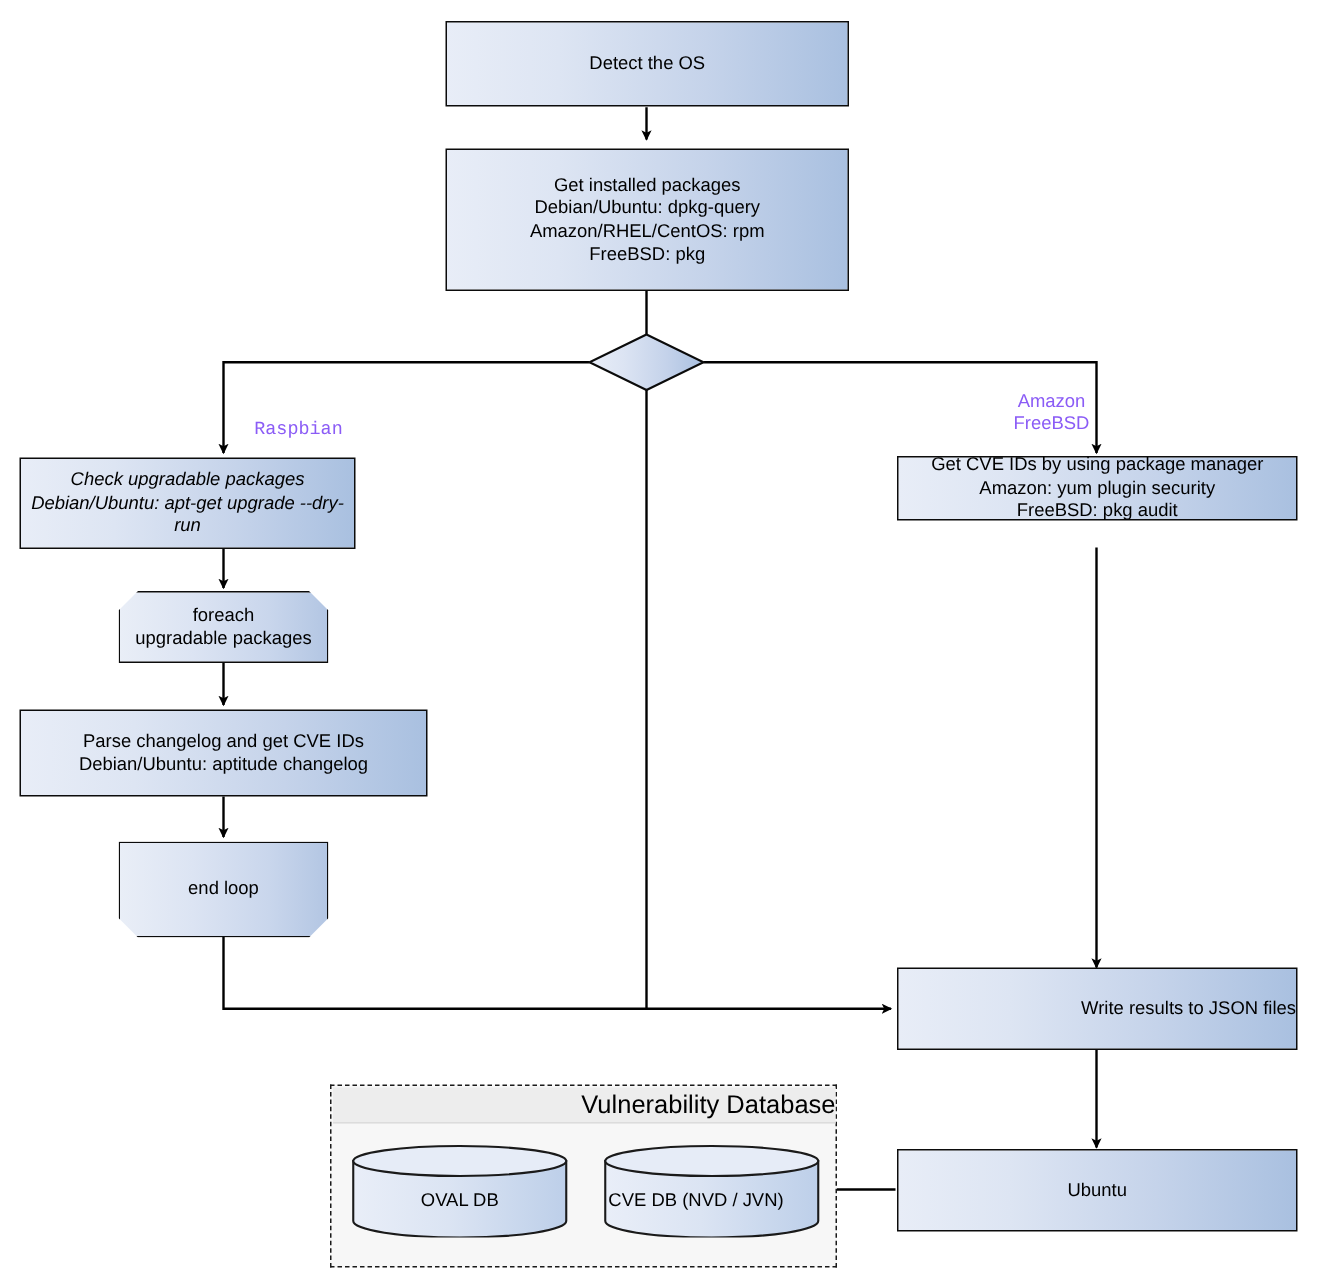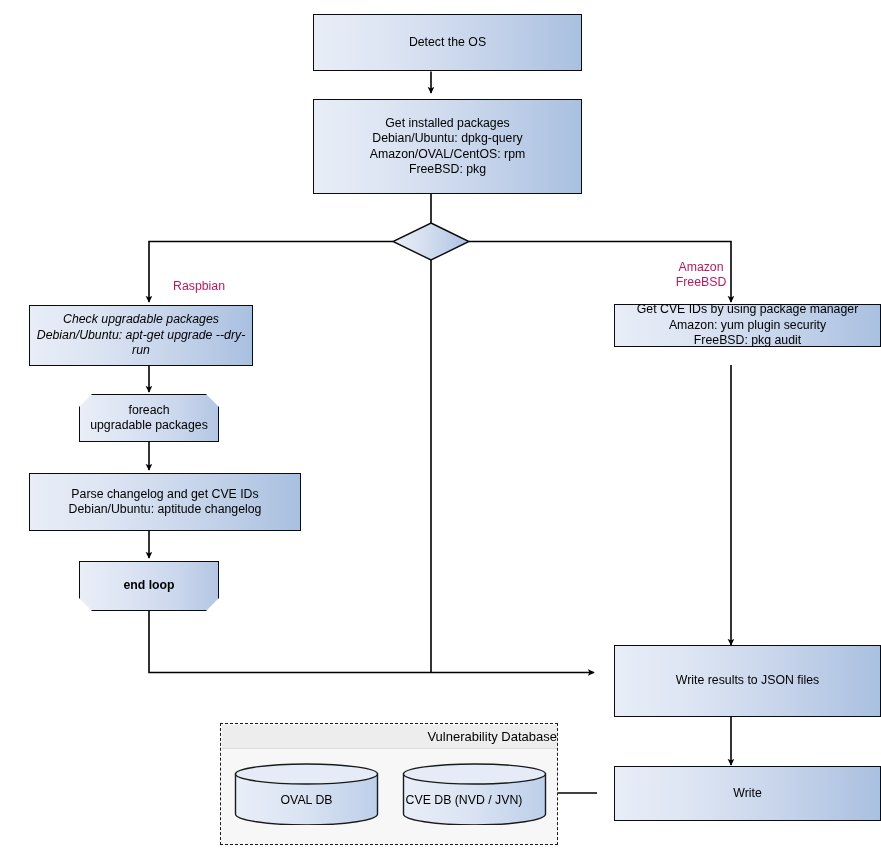--- a/index.html
+++ b/index.html
@@ -38,21 +38,20 @@
     font-size: 12.3px;
     line-height: 15.5px;
     color: #000;
     white-space: pre-line;
   }
 
   
   .proc {
     border: 1.3px solid #0b0b0b;
     background: linear-gradient(to right, #e8edf7 0%, #dde5f3 28%, #c5d3ea 65%, #a9c0e0 100%);
-    margin-left: 16px;
   }
 
   
   .diamond {
     position: absolute;
   }
 
   
   .loop-start {
     border: 1.3px solid #0b0b0b;
@@ -65,41 +64,41 @@
     border: 1.3px solid #0b0b0b;
     background: linear-gradient(to right, #e9eef7 0%, #dce4f3 35%, #c9d6ec 72%, #b3c6e3 100%);
     clip-path: polygon(0 0, 100% 0, 100% calc(100% - 13px), calc(100% - 13px) 100%, 13px 100%, 0 calc(100% - 13px));
   }
 
   
   .edge-label {
     position: absolute;
     font-size: 12.3px;
     line-height: 15.5px;
-    color: #be185d;
+    color: #8b5cf6;
     text-align: center;
     white-space: pre-line;
   }
 
   
   .group-box {
     position: absolute;
     box-sizing: border-box;
     border: 1.6px dashed #1a1a1a;
     background: #f7f7f7;
   }
   .group-header {
     position: absolute;
     box-sizing: border-box;
     background: #ededed;
     border-bottom: 1px solid #dcdcdc;
     display: flex;
     align-items: center;
     justify-content: flex-end;
-    font-size: 13px;
+    font-size: 17px;
     color: #000;
     padding-right: 0px;
   }
   .cyl {
     position: absolute;
   }
   .cyl-label {
     position: absolute;
     font-size: 12.3px;
     color: #000;
@@ -154,27 +153,27 @@
     <polygon points="431,223 469,241.5 431,260 393,241.5" fill="url(#nodeGrad)" stroke="#0b0b0b" stroke-width="1.4"></polygon>
   </svg>
 
   <div class="node proc" style="left:297px; top:14px; width:269px; height:57px;">
     <span>Detect the OS</span>
   </div>
 
   <div class="node proc" style="left:297px; top:99px; width:269px; height:95px;">
     <span>Get installed packages
 Debian/Ubuntu: dpkg-query
-Amazon/OVAL/CentOS: rpm
+Amazon/RHEL/CentOS: rpm
 FreeBSD: pkg</span>
   </div>
 
   <div class="diamond" style="left:393px; top:223px; width:76px; height:37px;"></div>
 
-  <div class="edge-label" style="left:149px; top:263px; width:180px; margin-left:-40px; text-align:center;">
+  <div class="edge-label" style="left:149px; top:263px; width:180px; margin-left:-40px; text-align:center;font-family:Liberation Mono, monospace;">
     <span>Raspbian</span>
   </div>
 
 
   <div class="edge-label" style="left:621px; top:244px; width:160px; text-align:center;">
     <span style="white-space:pre-line;">Amazon
 FreeBSD</span>
   </div>
 
   <div class="node proc" style="left:13px; top:305px; width:224px; height:61px;font-style:italic;">
@@ -185,36 +184,36 @@
   <div class="node proc" style="left:13px; top:473px; width:272px; height:58px;">
     <span>Parse changelog and get  CVE IDs
 Debian/Ubuntu: aptitude changelog</span>
   </div>
 
   <div class="node loop-start" style="left:79px; top:394px; width:140px; height:48px;">
     <span>foreach
 upgradable  packages</span>
   </div>
 
-  <div class="node loop-end" style="left:79px; top:561px; width:140px; height:50px;font-weight:bold;">
+  <div class="node loop-end" style="left:79px; top:561px; width:140px; height:64px;">
     <span>end loop</span>
   </div>
 
   <div class="node proc" style="left:598px; top:304px; width:267px; height:43px;">
     <span>Get CVE IDs by using package manager
 Amazon: yum plugin security
 FreeBSD: pkg audit</span>
   </div>
 
-  <div class="node proc" style="left:598px; top:645px; width:267px; height:72px;">
+  <div class="node proc" style="left:598px; top:645px; width:267px; height:55px;justify-content:flex-end;">
     <span>Write results to JSON files</span>
   </div>
 
   <div class="node proc" style="left:598px; top:766px; width:267px; height:55px;">
-    <span>Write</span>
+    <span>Ubuntu</span>
   </div>
 
   <div class="group-box" style="left:220px; top:723px; width:338px; height:122px;">
   </div>
 
   <div class="group-header" style="left:222px; top:725px; width:335px; height:24px;">
     <span>Vulnerability Database</span>
   </div>
 
   <div class="cyl" style="left:234px; top:763px; width:145px; height:62px;">

